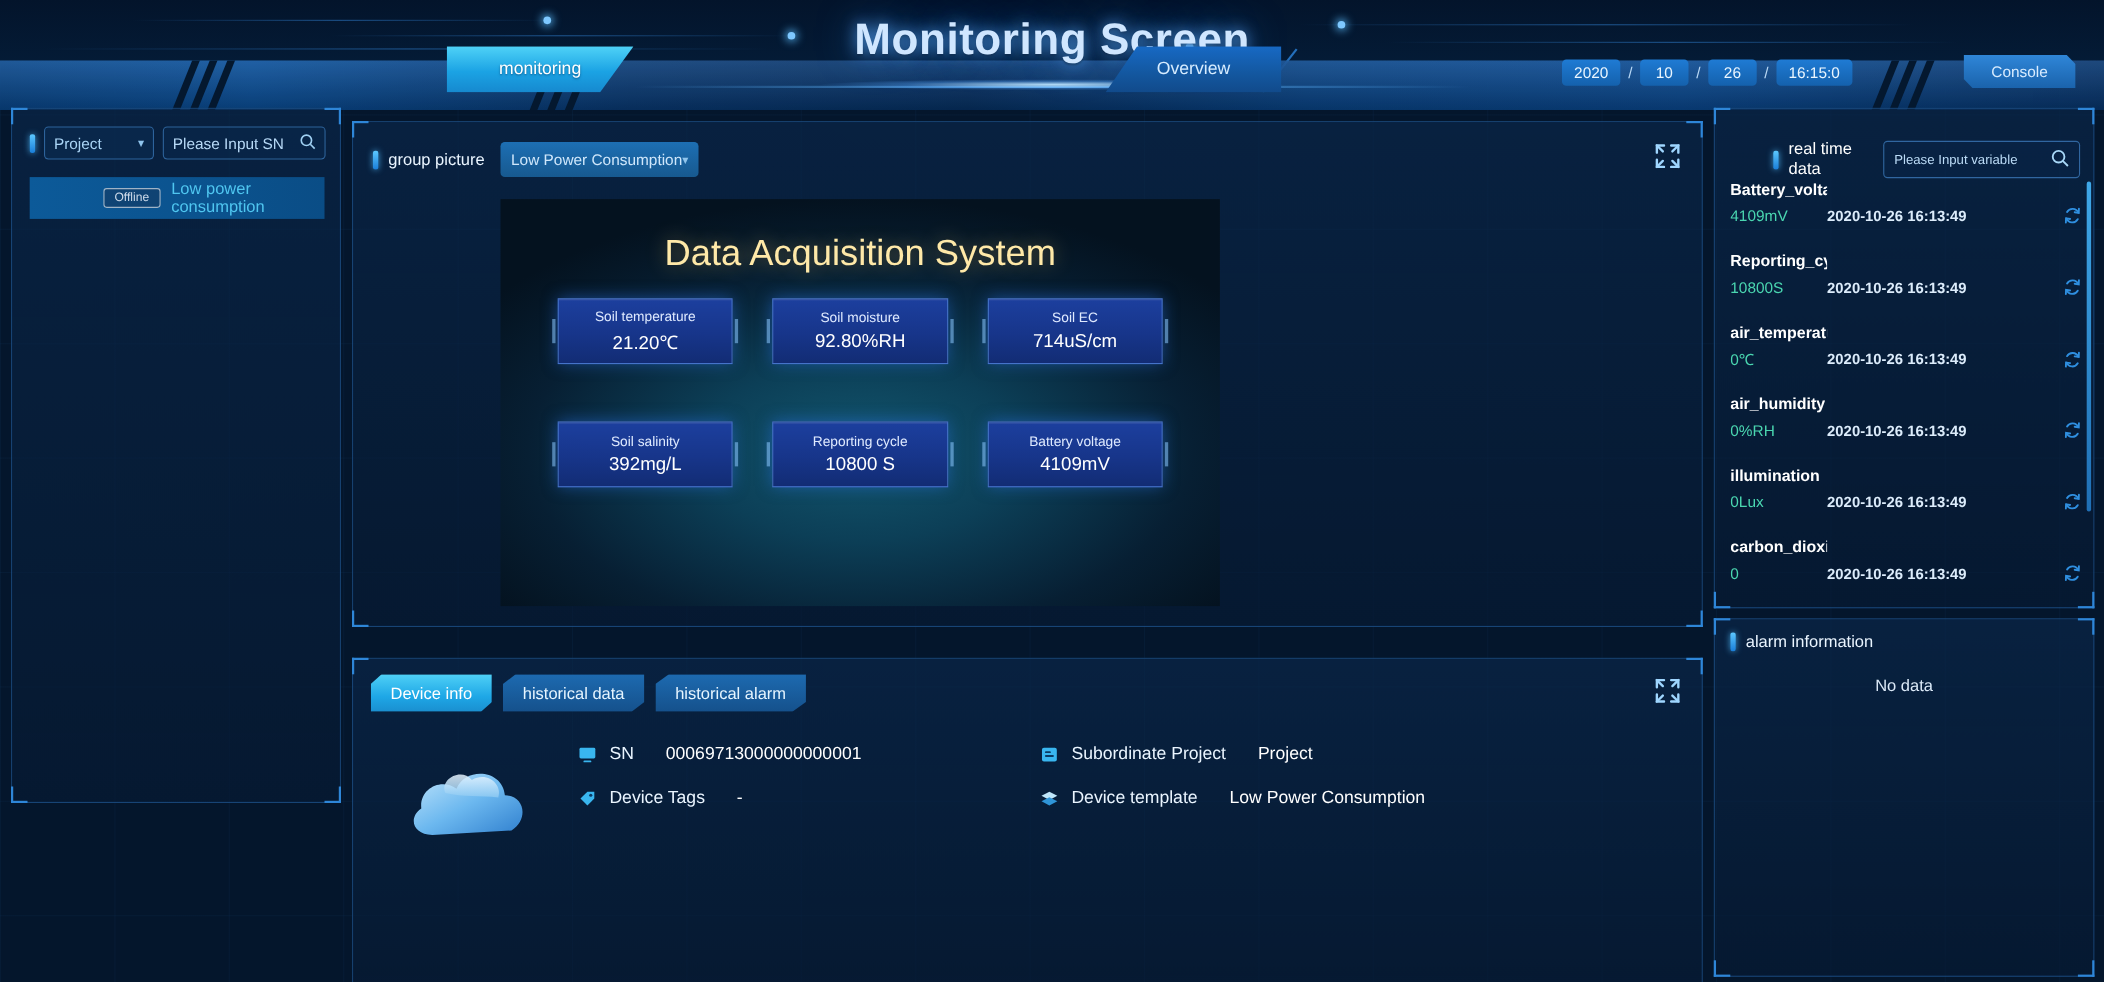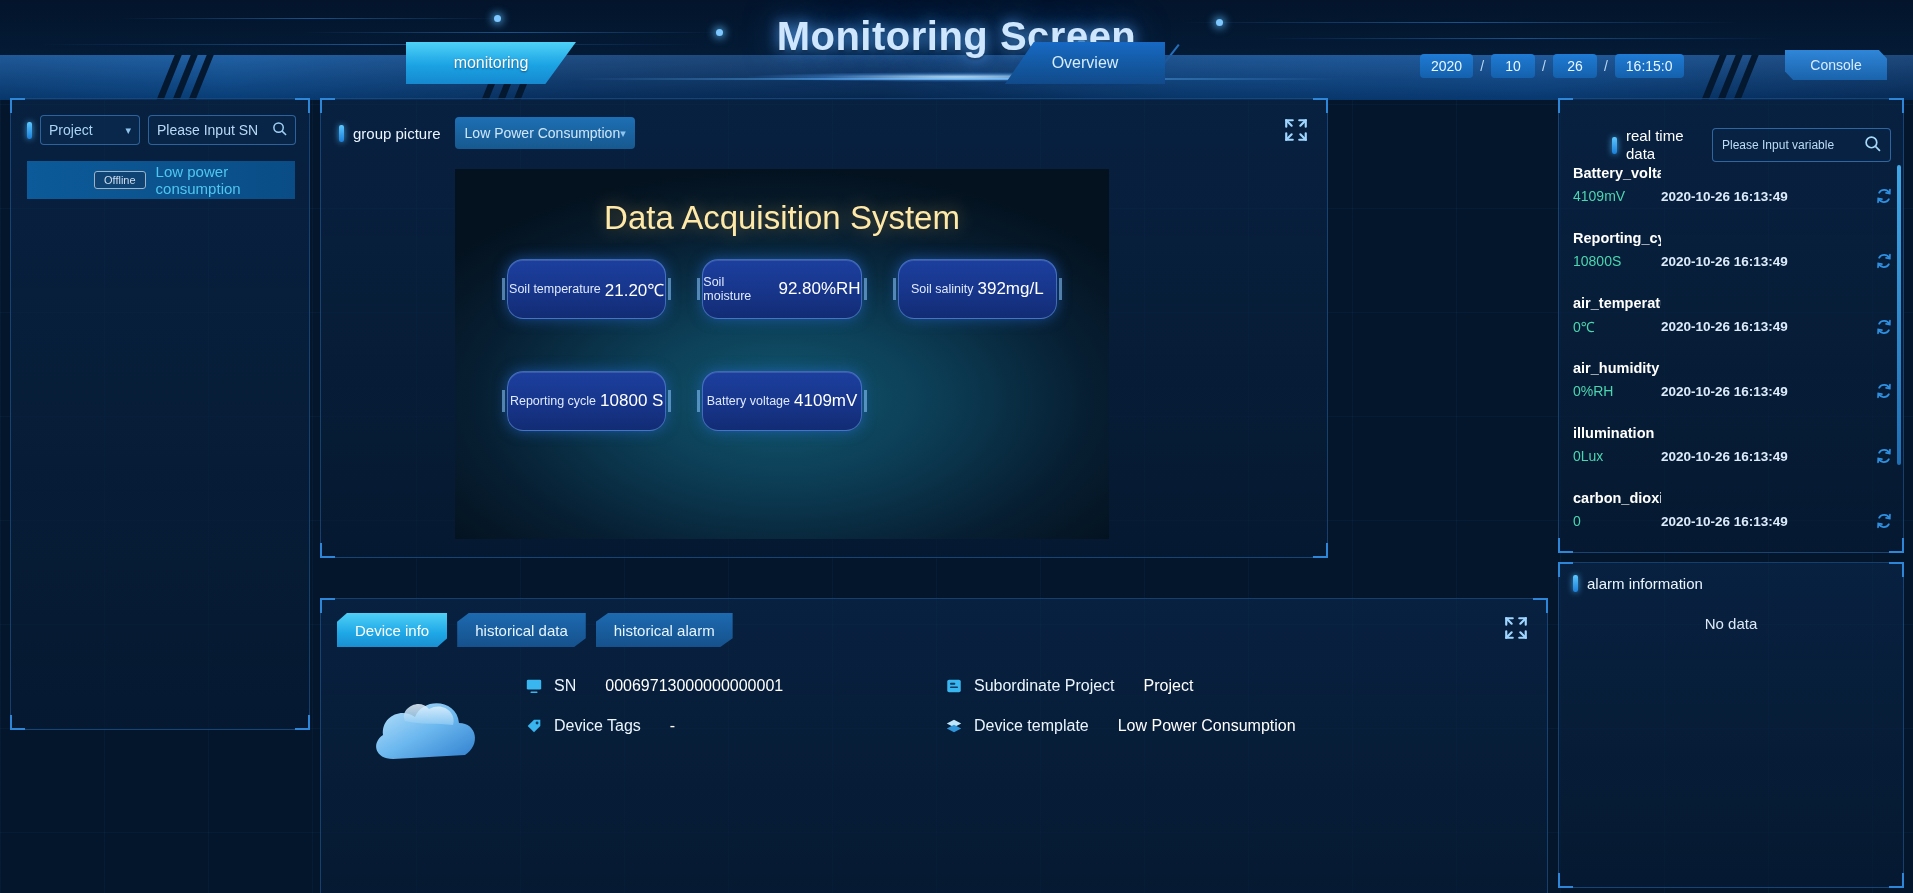--- a/index.html
+++ b/index.html
@@ -111,40 +111,40 @@
   .tree-node { height:36px; display:flex; align-items:center; gap:10px; padding-left:12px;
     background: linear-gradient(90deg,#0d5f9f,#0a4d86); font-size:15px; color:#ffffff; }
   .tri { width:0;height:0;border-left:5px solid transparent;border-right:5px solid transparent;border-top:6px solid #55c2f5; }
   .tree-leaf { height:38px; display:flex; align-items:center; gap:10px; padding-left:67px;
     background: linear-gradient(90deg,#0c5a99,#0a4d86); }
   .badge-offline { border:1px solid #9fb3c6; border-radius:3px; padding:2px 9px; font-size:11px; color:#cfdceb;
     background:rgba(20,50,85,.5); }
   .leaf-label { font-size:15px; color:#4fc6f0; }
 
   
-  #center-panel { left:320px; top:98px; width:1008px; height:460px; }
+  #center-panel { left:320px; top:110px; width:1228px; height:460px; }
   .cp-head { position:absolute; left:18px; top:18px; display:flex; align-items:center; gap:14px; }
   .grp-select { width:180px; height:32px; border-radius:4px;
     background: linear-gradient(180deg,#1d6fb4,#17598f); display:flex; align-items:center;
     justify-content:space-between; padding:0 10px; font-size:14px; color:#cfe7fb; overflow:hidden; white-space:nowrap; }
   .expand-icon { position:absolute; right:18px; top:18px; width:26px; height:26px; cursor:pointer; }
   .expand-icon svg { display:block; }
 
   .stage { position:absolute; left:134px; top:70px; width:654px; height:370px;
     background: radial-gradient(ellipse 420px 230px at 50% 62%, #12566e 0%, #0c3f57 35%, #071f33 72%, #04121f 100%);
     overflow:hidden; }
   .stage-title { position:absolute; left:0; right:0; top:30px; text-align:center;
     font-size:33px; color:#ffe9a8; text-shadow:0 0 18px rgba(255,200,90,.45); }
   .cards { position:absolute; left:52px; top:90px; width:550px;
     display:grid; grid-template-columns:repeat(3,1fr); gap:52px 36px; }
-  .dcard { height:60px; border-radius:16px;
+  .dcard { height:60px; border-radius:0;
     background: linear-gradient(180deg,#1c3f9e,#17358a 55%,#122c74);
     border:1px solid rgba(120,180,255,.45);
     box-shadow: 0 0 14px rgba(40,110,220,.55), inset 0 1px 0 rgba(255,255,255,.14);
-    display:flex; align-items:center; justify-content:center; gap:4px; position:relative; }
+    display:flex; flex-direction:column; align-items:center; justify-content:center; gap:4px; position:relative; }
   .dcard .lbl { font-size:12.5px; color:#dfeaff; }
   .dcard .val { font-size:17px; color:#ffffff; }
   .dcard .tick { position:absolute; width:3px; height:22px; background:rgba(140,200,255,.55); top:18px; }
   .dcard .tick.l { left:-6px; } .dcard .tick.r { right:-6px; }
 
   
   #bottom-panel { left:320px; top:566px; width:1228px; height:322px;margin-top:32px; }
   .tabs { position:absolute; left:16px; top:14px; display:flex; gap:10px; }
   .tab {
     height:34px; padding:0 18px; display:flex; align-items:center; justify-content:center;
@@ -321,20 +321,26 @@
           <span class="tick l"></span>
             <span class="tick r"></span>
           <span class="lbl">Soil temperature</span>
           <span class="val">21.20℃</span>
         </div>
         <div class="dcard">
           <span class="tick l"></span>
             <span class="tick r"></span>
           <span class="lbl">Soil moisture</span>
           <span class="val">92.80%RH</span>
+        </div>
+        <div class="dcard">
+          <span class="tick l"></span>
+            <span class="tick r"></span>
+          <span class="lbl">Soil EC</span>
+          <span class="val">714uS/cm</span>
         </div>
         <div class="dcard">
           <span class="tick l"></span>
             <span class="tick r"></span>
           <span class="lbl">Soil salinity</span>
           <span class="val">392mg/L</span>
         </div>
         <div class="dcard">
           <span class="tick l"></span>
             <span class="tick r"></span>

